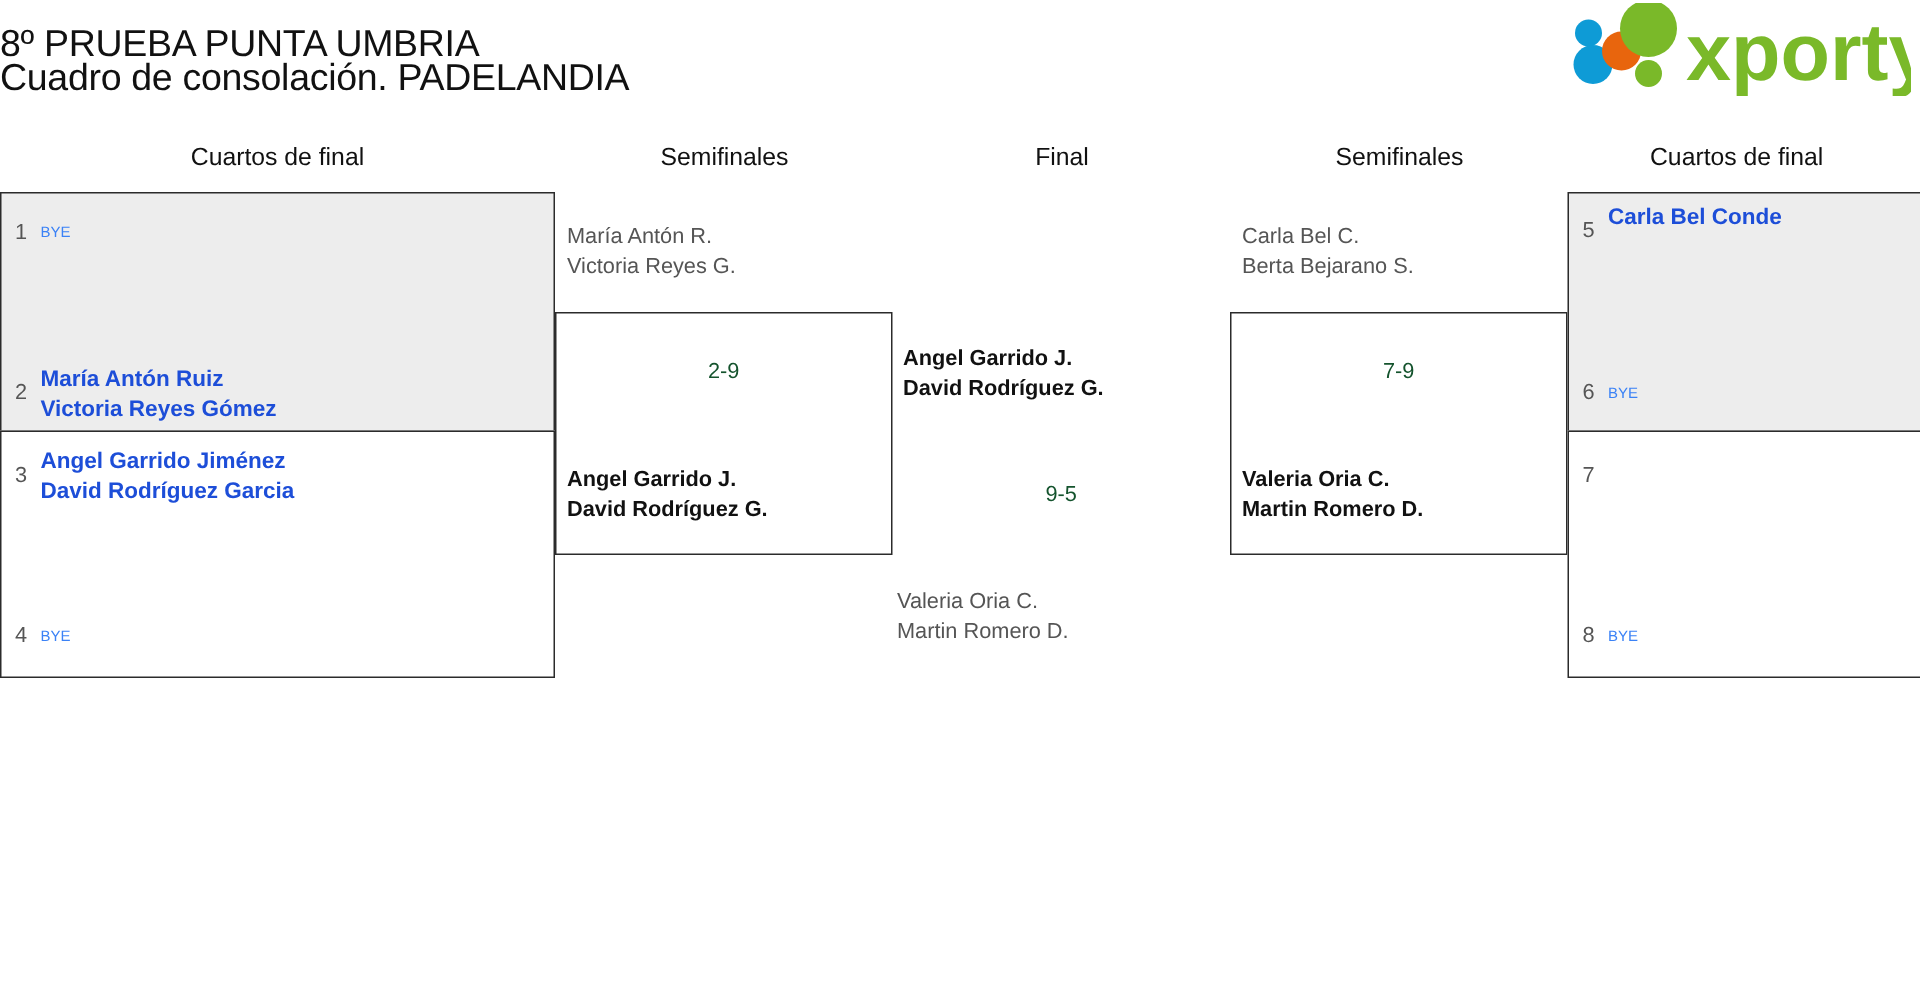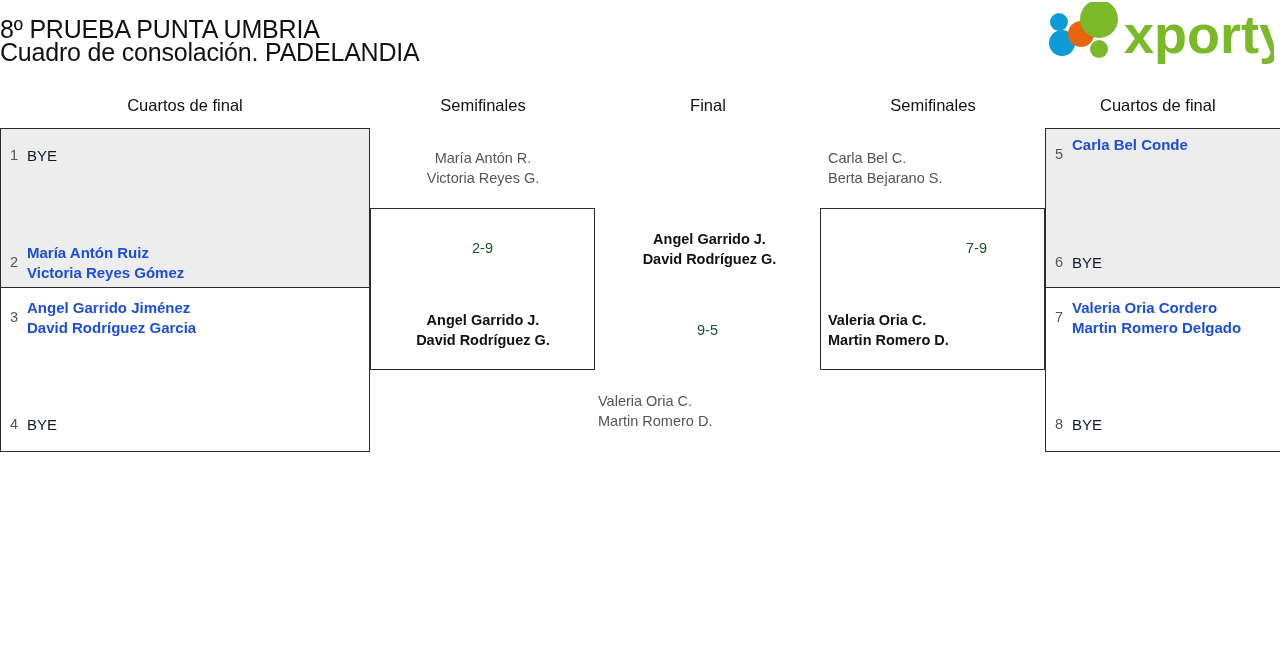--- a/index.html
+++ b/index.html
@@ -82,37 +82,37 @@
     text-align: right;
   }
   .team-names {
     font-size: 15px;
     line-height: 19.5px;
     color: #1d4ed8;
     font-weight: 700;
   }
   .team-names .nm { display: block; }
   .slot.bye .team-names {
-    color: #0f172a;
+    color: #3b82f6;
     font-weight: 400;
-    font-size: 15px;
+    font-size: 10px;
   }
   .slot.bye .seed-no { line-height: 19.5px; }
 
   
   .participant {
     position: absolute;
     font-size: 14.5px;
     line-height: 19.5px;
     white-space: nowrap;
   }
   .participant .nm { display: block; }
   .participant.winner { color: #111111; font-weight: 700; }
   .participant.loser  { color: #555555; font-weight: 400; }
-  .participant.align-left  { text-align: center; }
+  .participant.align-left  { text-align: left; }
   .participant.align-right { }
 
   
   .score {
     position: absolute;
     font-size: 14.5px;
     color: #14532d;
     text-align: center;
     white-space: nowrap;
   }
@@ -199,42 +199,38 @@
 <div class="bracket-box" style="left:820px; top:208px; width:225px; height:162px;"></div>
 
 <div class="participant loser align-right" style="left:828px; top:149px; width:210px;">
   <span class="nm">Carla Bel C.</span>
   <span class="nm">Berta Bejarano S.</span>
 </div>
 <div class="participant winner align-right" style="left:828px; top:311px; width:210px;">
   <span class="nm">Valeria Oria C.</span>
   <span class="nm">Martin Romero D.</span>
 </div>
-<div class="score" style="left:820px; top:240px; width:225px;padding-left:44px;">7-9</div>
+<div class="score" style="left:820px; top:240px; width:225px;">7-9</div>
 
 <div class="bracket-box shaded" style="left:1045px; top:128px; width:370px; height:160px;"></div>
 <div class="bracket-box" style="left:1045px; top:287px; width:370px; height:165px;"></div>
 
 <div class="slot" style="left:1053px; top:135px;">
   <span class="seed-no" style="line-height:38px;">5</span>
   <span class="team-names">
     <span class="nm">Carla Bel Conde</span>
   </span>
 </div>
 <div class="slot bye" style="left:1053px; top:253px;">
   <span class="seed-no">6</span>
   <span class="team-names">
     <span class="nm">BYE</span>
   </span>
 </div>
 <div class="slot" style="left:1053px; top:298px;">
   <span class="seed-no" style="line-height:38px;">7</span>
-  <span class="team-names">
-    <span class="nm">Valeria Oria Cordero</span>
-    <span class="nm">Martin Romero Delgado</span>
-  </span>
 </div>
 <div class="slot bye" style="left:1053px; top:415px;">
   <span class="seed-no">8</span>
   <span class="team-names">
     <span class="nm">BYE</span>
   </span>
 </div>
 
 </body></html>

